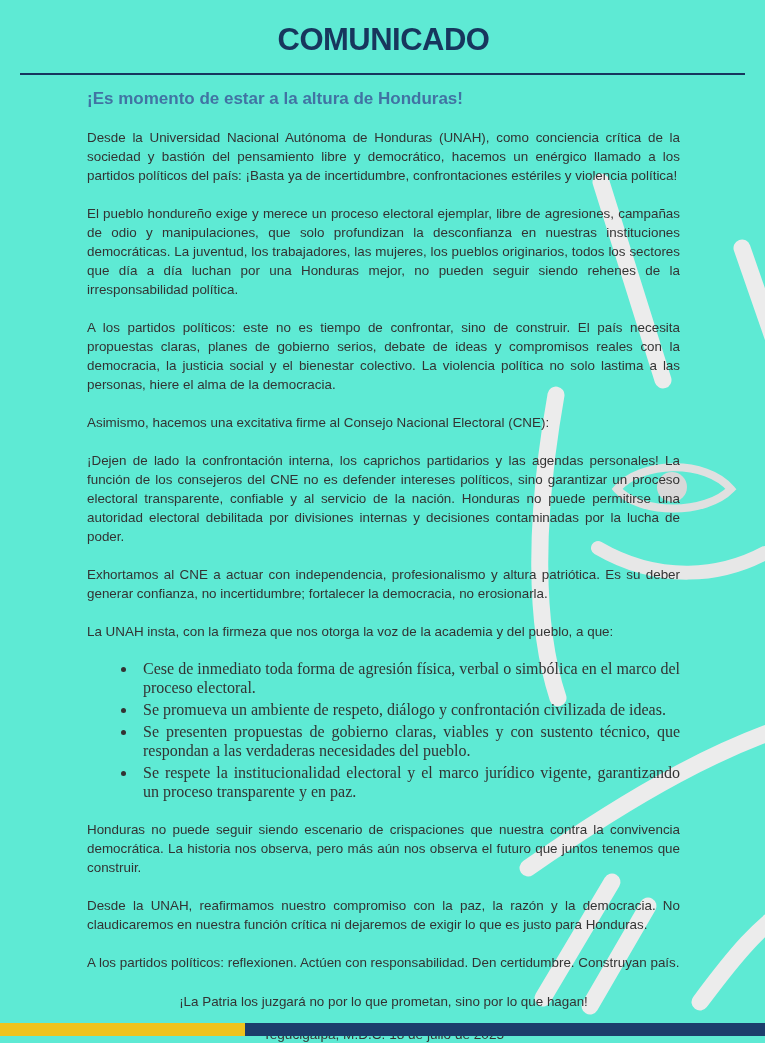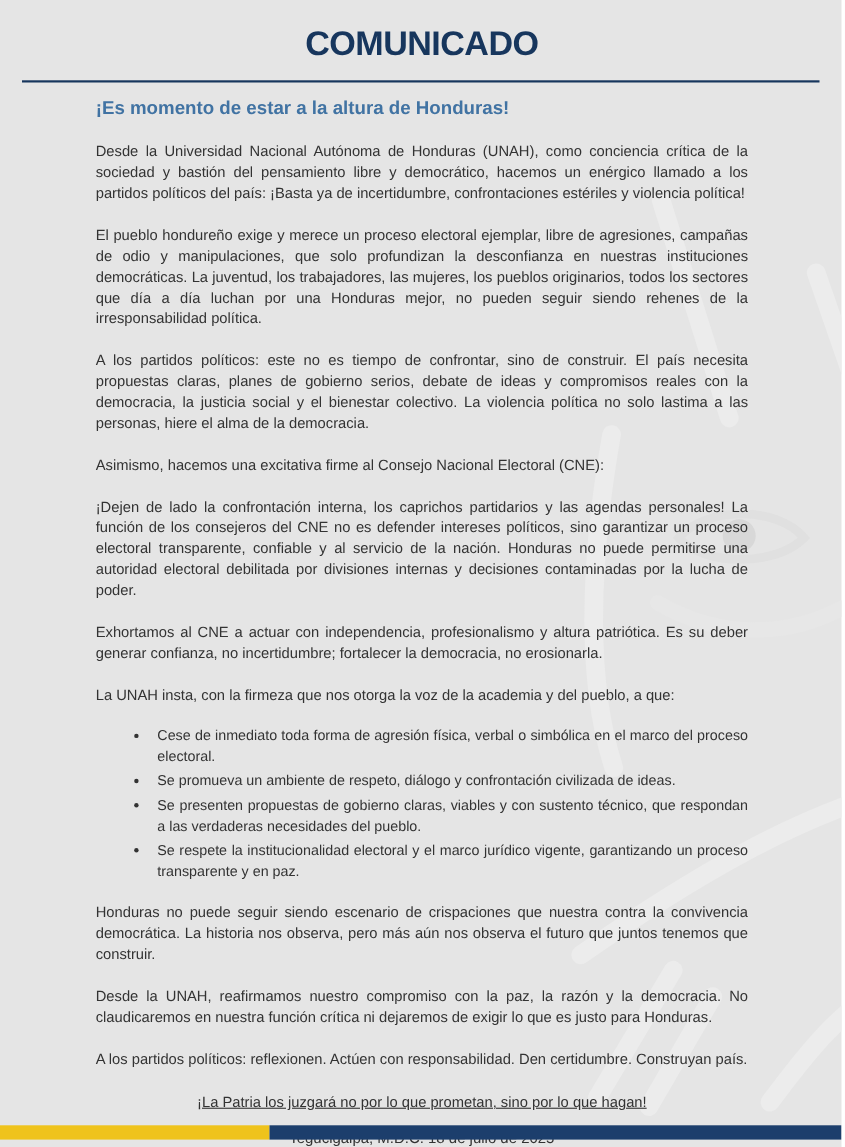--- a/index.html
+++ b/index.html
@@ -1,19 +1,19 @@
 <!DOCTYPE html>
 <html><head>
 <meta charset="utf-8">
 <style>
   html,body { margin:0; padding:0; background:#ffffff; }
   body { width:768px; font-family:"Liberation Sans", sans-serif; }
   .page {
     position:relative; width:765px; height:1043px;
-    background:#e5e5e5; overflow:hidden;
+    background:#5eead4; overflow:hidden;
   }
   .watermark {
     position:absolute; inset:0; z-index:0; pointer-events:none;
   }
   .content { position:relative; z-index:1; padding:22px 85px 0 87px; }
 
   .page-title {
     text-align:center; color:#17365d; font-size:31px; font-weight:700;
     letter-spacing:-0.5px; margin:0; line-height:36px;
   }
@@ -24,26 +24,26 @@
   .page-subtitle {
     text-align:left; color:#4173a3; font-size:17px; font-weight:700;
     margin:13px 0 0 0; line-height:21px;
   }
   .para {
     margin:19px 0 0 0; color:#333333; font-size:13.4px; line-height:19px;
     text-align:justify;
   }
   ul.bullets {
     margin:18px 0 0 0; padding:0 0 0 50px; color:#333333;
-    font-size:13px; line-height:19px;
+    font-size:16px; line-height:19px;font-family:Liberation Serif, serif;
   }
   ul.bullets li { margin:0 0 3px 0; padding-left:6px; text-align:justify; }
   .motto {
     margin:20px 0 0 0; text-align:center; color:#333333;
-    font-size:13.4px; line-height:19px;text-decoration:underline;
+    font-size:13.4px; line-height:19px;
   }
   .dateline {
     margin:14px 0 0 0; text-align:center; color:#333333;
     font-size:13.6px; line-height:19px;
   }
 
   .bottom-bar {
     position:absolute; left:0; right:0; bottom:7px; height:13px;
     display:flex; z-index:2;
   }

